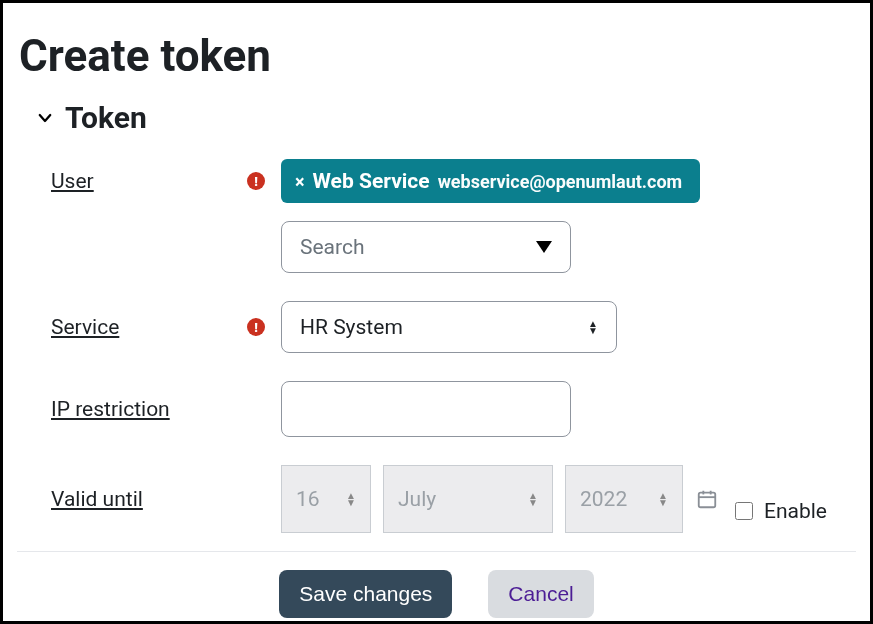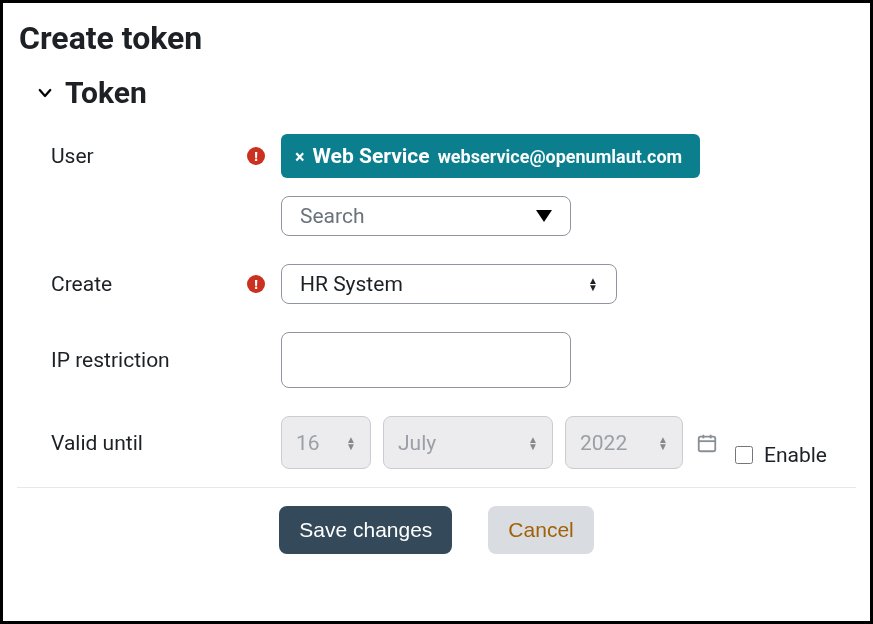--- a/index.html
+++ b/index.html
@@ -10,23 +10,23 @@
     color: #1d2125;
   }
   .frame {
     width: 873px;
     height: 624px;
     border: 3px solid #000;
     padding: 8px 14px 14px 14px;
     position: relative;
   }
   .page-title {
-    font-size: 32px;
+    font-size: 44px;
     font-weight: 700;
-    margin: 8px 0 18px 2px;
+    margin: 19px 0 18px 2px;
   }
   .section-header {
     display: flex;
     align-items: center;
     gap: 10px;
     margin: 0 0 24px 18px;
     cursor: pointer;
   }
   .section-header .chev {
     width: 20px; height: 20px;
@@ -42,20 +42,21 @@
   .row {
     display: flex;
     align-items: center;
     margin-bottom: 28px;
     gap: 0;
   }
   .label-col {
     width: 196px;
     font-size: 21px;
     color: #1d2125;
+    text-decoration: underline;
   }
   .req-col {
     width: 34px;
     display: flex;
     align-items: center;
   }
   .req-icon {
     width: 18px; height: 18px;
     border-radius: 50%;
     background: #ca3120;
@@ -88,21 +89,21 @@
     font-weight: 700;
     cursor: pointer;
     font-size: 18px;
   }
   .user-chip .name { font-weight: 700; font-size: 21px; }
   .user-chip .email { font-weight: 700; font-size: 18px; opacity: 0.98; }
   .combo {
     border: 1.5px solid #8f959e;
     border-radius: 8px;
     background: #fff;
-    height: 40px;
+    height: 52px;
     display: inline-flex;
     align-items: center;
     justify-content: space-between;
     padding: 12px 18px;
     font-size: 21px;
     color: #6a737b;
     cursor: pointer;
   }
   .combo.search { width: 290px; }
   .combo.service { width: 336px; color: #1d2125; }
@@ -110,23 +111,23 @@
     border: 1.5px solid #8f959e;
     border-radius: 8px;
     background: #fff;
     height: 56px;
     width: 290px;
     padding: 0 14px;
     font-size: 20px;
   }
   .date-select {
     border: 1.5px solid #c9cdd2;
-    border-radius: 8px;
+    border-radius: 0;
     background: #ececee;
-    height: 53px;
+    height: 68px;
     display: inline-flex;
     align-items: center;
     justify-content: space-between;
     padding: 0 14px;
     font-size: 21px;
     color: #9aa0a6;
     cursor: default;
   }
   .date-select.day   { width: 90px; }
   .date-select.month { width: 170px; }
@@ -162,21 +163,21 @@
     padding: 0 20px;
     font-size: 21px;
     cursor: pointer;
   }
   .btn-primary {
     background: #34495a;
     color: #fff;
   }
   .btn-secondary {
     background: #d9dce0;
-    color: #a16207;
+    color: #4c1d95;
     margin-left: 22px;
   }
   svg { display: block; }
   .tri-down {
     width: 0; height: 0;
     border-left: 8px solid transparent;
     border-right: 8px solid transparent;
     border-top: 12px solid #000;
   }
 </style>
@@ -217,21 +218,21 @@
       <div class="req-col"></div>
       <div class="ctrl-col">
         <div class="combo search">
           <span>Search</span>
           <span class="tri-down"></span>
         </div>
       </div>
     </div>
 
     <div class="row">
-      <div class="label-col">Create</div>
+      <div class="label-col">Service</div>
       <div class="req-col">
         <span class="req-icon">!</span>
       </div>
       <div class="ctrl-col">
         <div class="combo service">
           <span>HR System</span>
           <span class="spinner" style="color:#1d2125;">
             <span>▲</span>
               <span>▼</span>
           </span>

